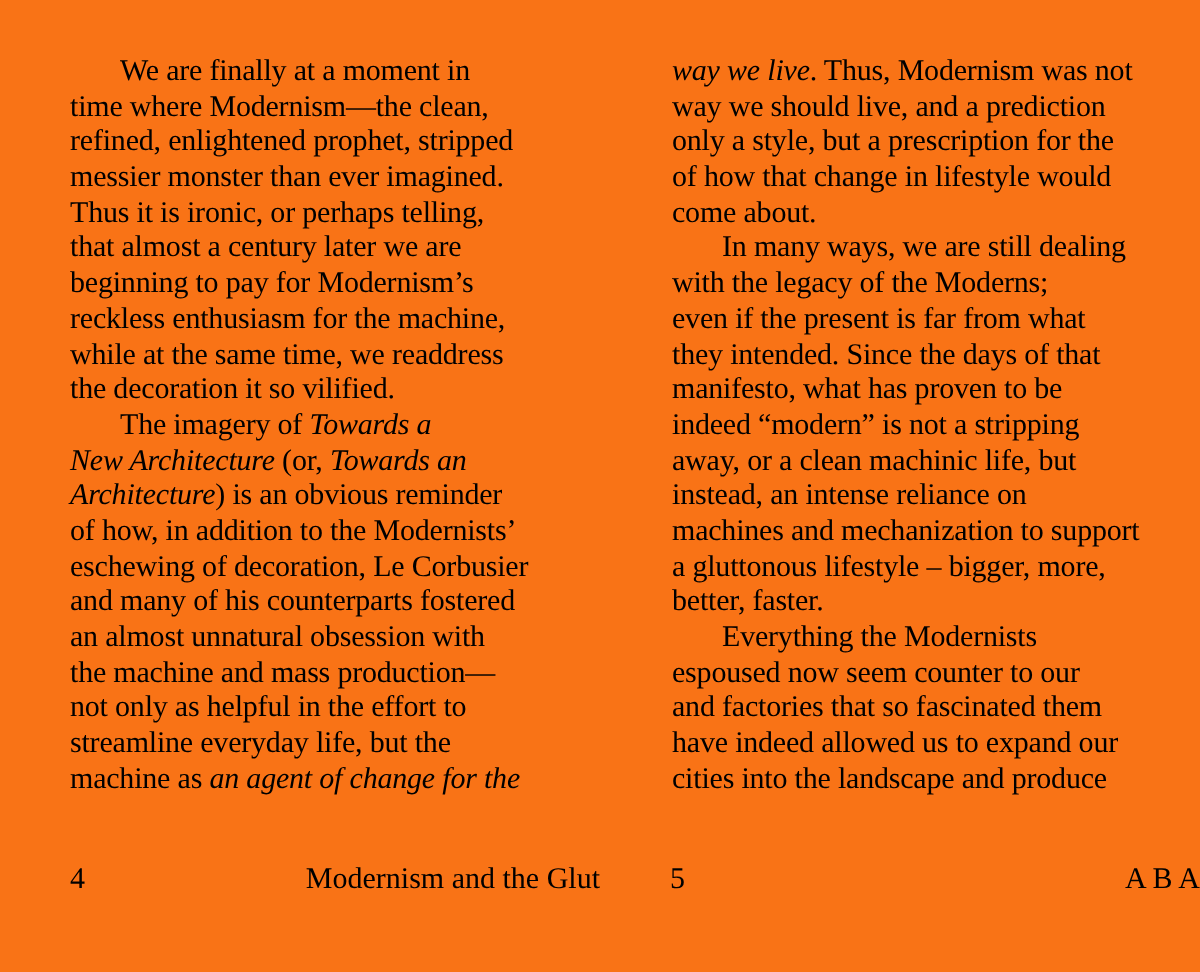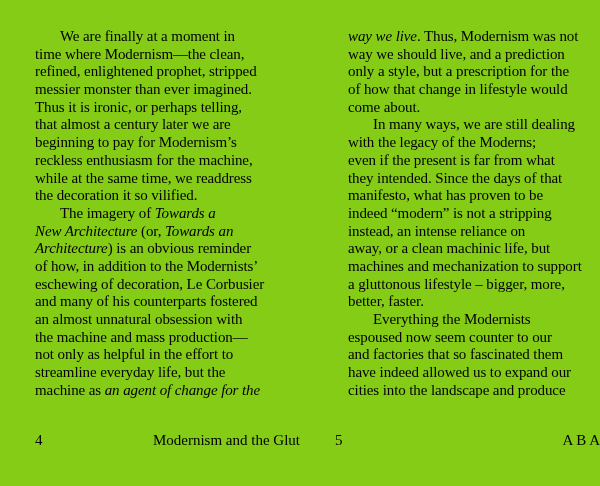--- a/index.html
+++ b/index.html
@@ -6,35 +6,35 @@
   body {
     width: 600px; height: 486px;
     background: #ffffff;
     font-family: "Liberation Serif", "DejaVu Serif", serif;
     color: #000000;
     overflow: hidden;
   }
   .spread {
     position: relative;
     width: 600px; height: 486px;
-    background: #84cc16;
+    background: #f97316;
   }
   .page {
     position: absolute;
     top: 0;
     width: 300px; height: 486px;
   }
   .page.left  { left: 0; }
   .page.right { left: 300px; }
   .body-col {
     position: absolute;
     top: 28px;
   }
   .page.left  .body-col { left: 35px; }
-  .page.right .body-col { left: 48px; }
+  .page.right .body-col { left: 36px; }
   .line {
     font-size: 15px;
     line-height: 17.7px;
     height: 17.7px;
     white-space: nowrap;
     letter-spacing: -0.1px;
   }
   .line.ind { padding-left: 25px; }
   .it { font-style: italic; }
   .footer-num {
@@ -90,22 +90,22 @@
         <div class="line"><span>way we should live, and a prediction</span></div>
         <div class="line"><span>only a style, but a prescription for the</span></div>
         <div class="line"><span>of how that change in lifestyle would</span></div>
         <div class="line"><span>come about.</span></div>
         <div class="line ind"><span>In many ways, we are still dealing</span></div>
         <div class="line"><span>with the legacy of the Moderns;</span></div>
         <div class="line"><span>even if the present is far from what</span></div>
         <div class="line"><span>they intended. Since the days of that</span></div>
         <div class="line"><span>manifesto, what has proven to be</span></div>
         <div class="line"><span>indeed “modern” is not a stripping</span></div>
+        <div class="line"><span>away, or a clean machinic life, but</span></div>
         <div class="line"><span>instead, an intense reliance on</span></div>
-        <div class="line"><span>away, or a clean machinic life, but</span></div>
         <div class="line"><span>machines and mechanization to support</span></div>
         <div class="line"><span>a gluttonous lifestyle – bigger, more,</span></div>
         <div class="line"><span>better, faster.</span></div>
         <div class="line ind"><span>Everything the Modernists</span></div>
         <div class="line"><span>espoused now seem counter to our</span></div>
         <div class="line"><span>and factories that so fascinated them</span></div>
         <div class="line"><span>have indeed allowed us to expand our</span></div>
         <div class="line"><span>cities into the landscape and produce</span></div>
       </div>
     <div class="footer-num">5</div>

